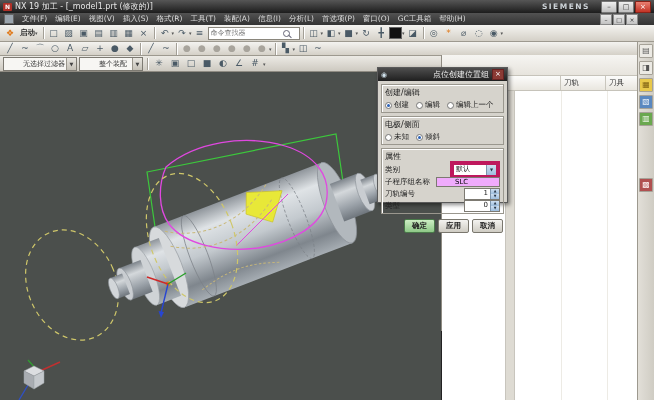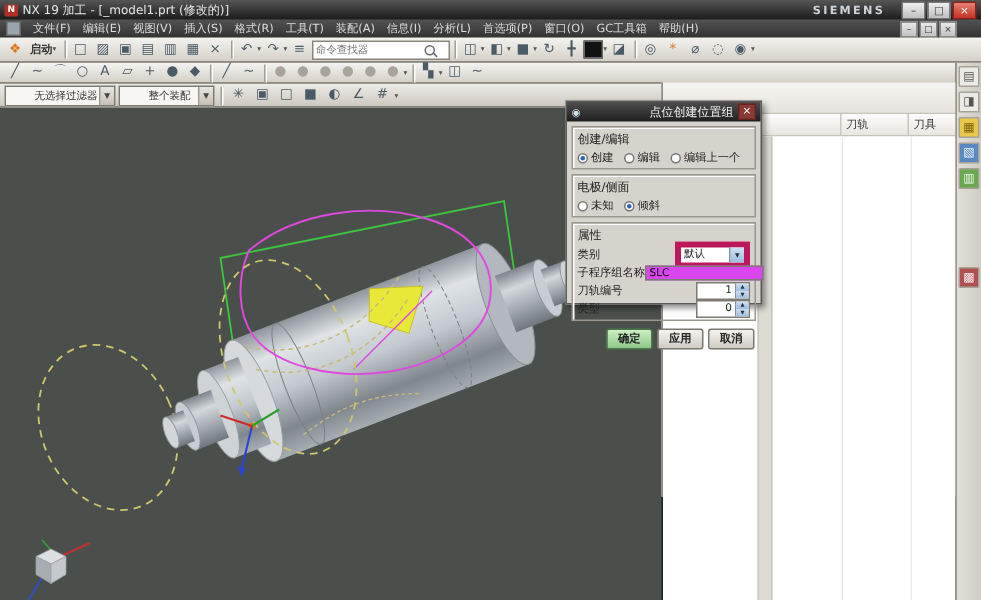--- a/index.html
+++ b/index.html
@@ -107,22 +107,22 @@
     box-sizing:border-box;position:relative;flex:0 0 auto;}
   .radio.sel::after{content:"";position:absolute;left:1px;top:1px;width:3px;height:3px;
     border-radius:50%;background:#2a62b8;}
   .rlabel{margin-right:5px;white-space:nowrap;font-size:7.5px;}
   .proprow{display:flex;align-items:center;height:11px;margin-top:1px;}
   .proprow .pl{flex:1;white-space:nowrap;font-size:7.5px;}
   .cmb{display:flex;width:42px;height:10px;border:4px solid #be185d;background:#fff;}
   .cmb .v{flex:1;font-size:7px;padding:0 2px;line-height:9px;}
   .cmb .a{width:9px;background:linear-gradient(#cfe0f2,#9dbede);border-left:1px solid #7d95ac;
     font-size:4px;text-align:center;line-height:9px;color:#234;}
-  .txt{width:79px;height:10px;border:1px solid #7d7a72;background:#d946ef;font-size:7px;
-    font-family:inherit;padding:0 2px;box-sizing:border-box;outline:none;}
+  .txt{width:64px;height:10px;border:1px solid #7d7a72;background:#f0abfc;font-size:7px;
+    font-family:inherit;padding:0 18px;box-sizing:border-box;outline:none;}
   .spin{display:flex;width:34px;height:10px;border:1px solid #7d7a72;background:#fff;}
   .spin .v{flex:1;text-align:right;font-size:7px;padding:0 2px;line-height:9px;}
   .spin .btns{width:8px;display:flex;flex-direction:column;border-left:1px solid #7d95ac;}
   .spin .btns span{flex:1;background:linear-gradient(#cfe0f2,#9dbede);font-size:3.5px;
     line-height:4px;text-align:center;color:#234;}
   .btnrow{display:flex;justify-content:flex-end;gap:3px;margin:5px 4px 0 0;}
   .dbtn{height:12px;line-height:11px;padding:0 7px;border:1px solid #7a776e;border-radius:2px;
     background:linear-gradient(#f4f3f0,#cfccc3);font-size:7.5px;color:#222;font-weight:bold;}
   .dbtn.ok{background:linear-gradient(#cdeec4,#8ec887);border-color:#4a7a4a;}
 </style>

